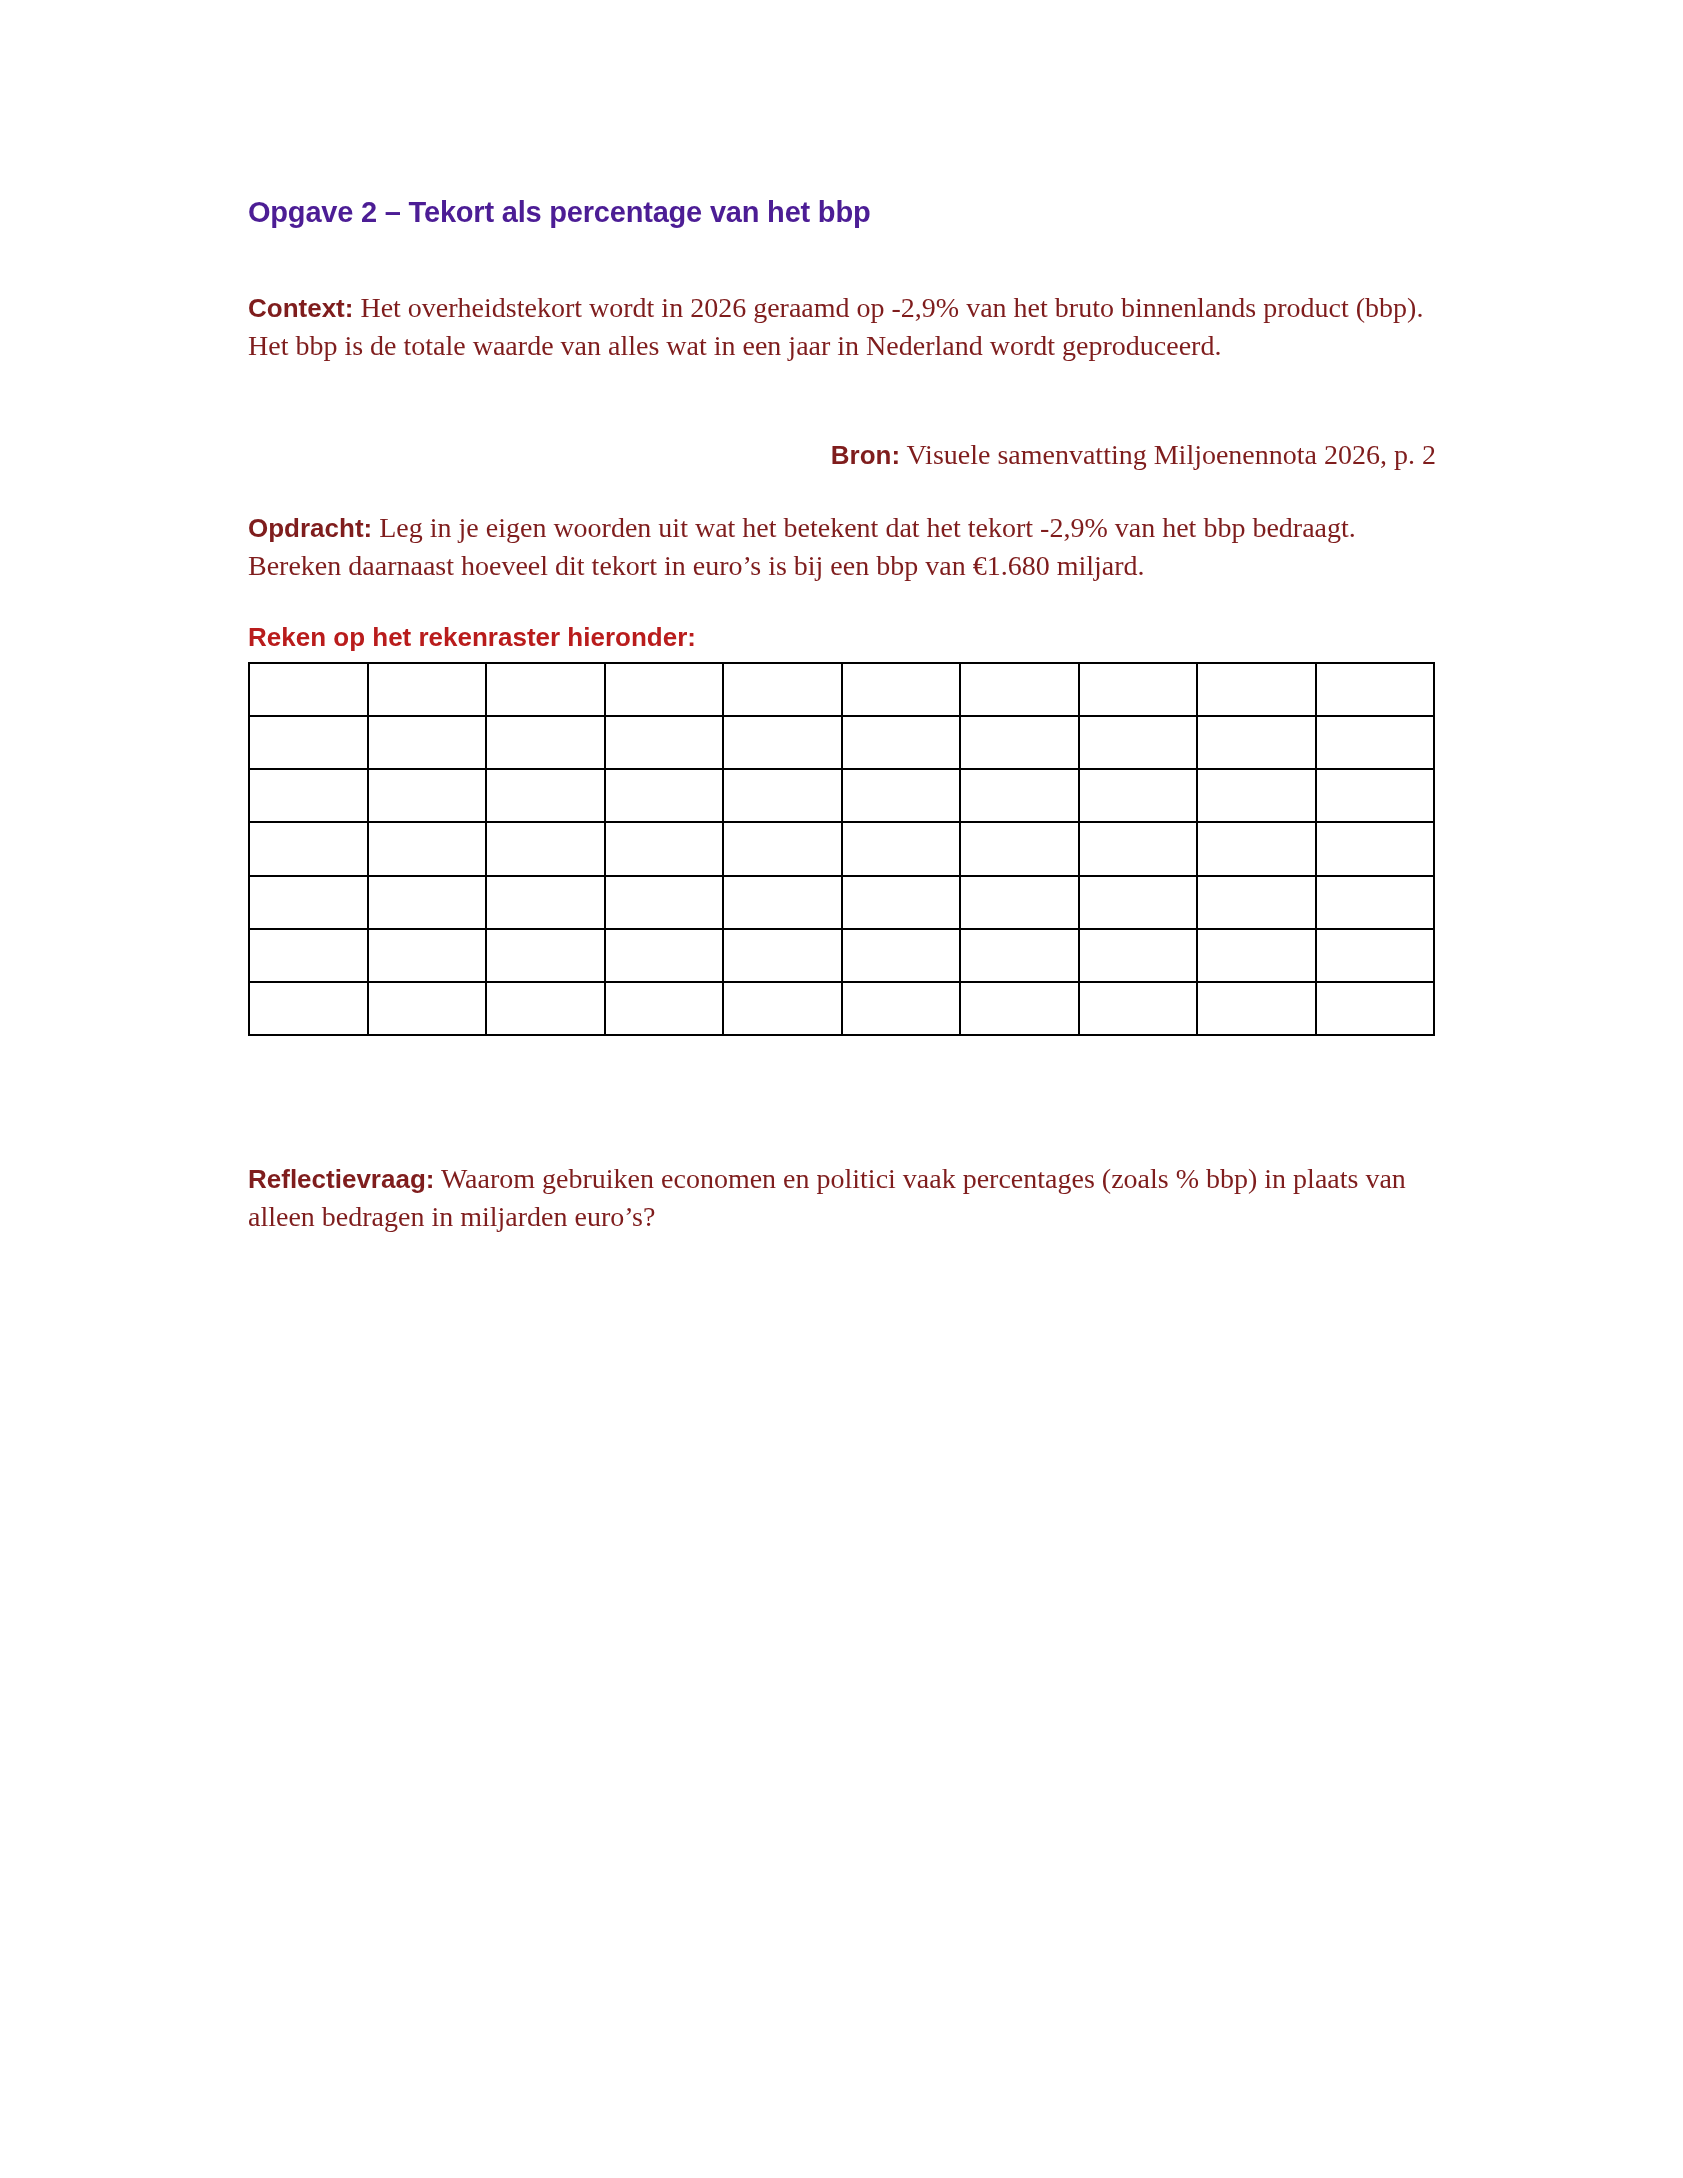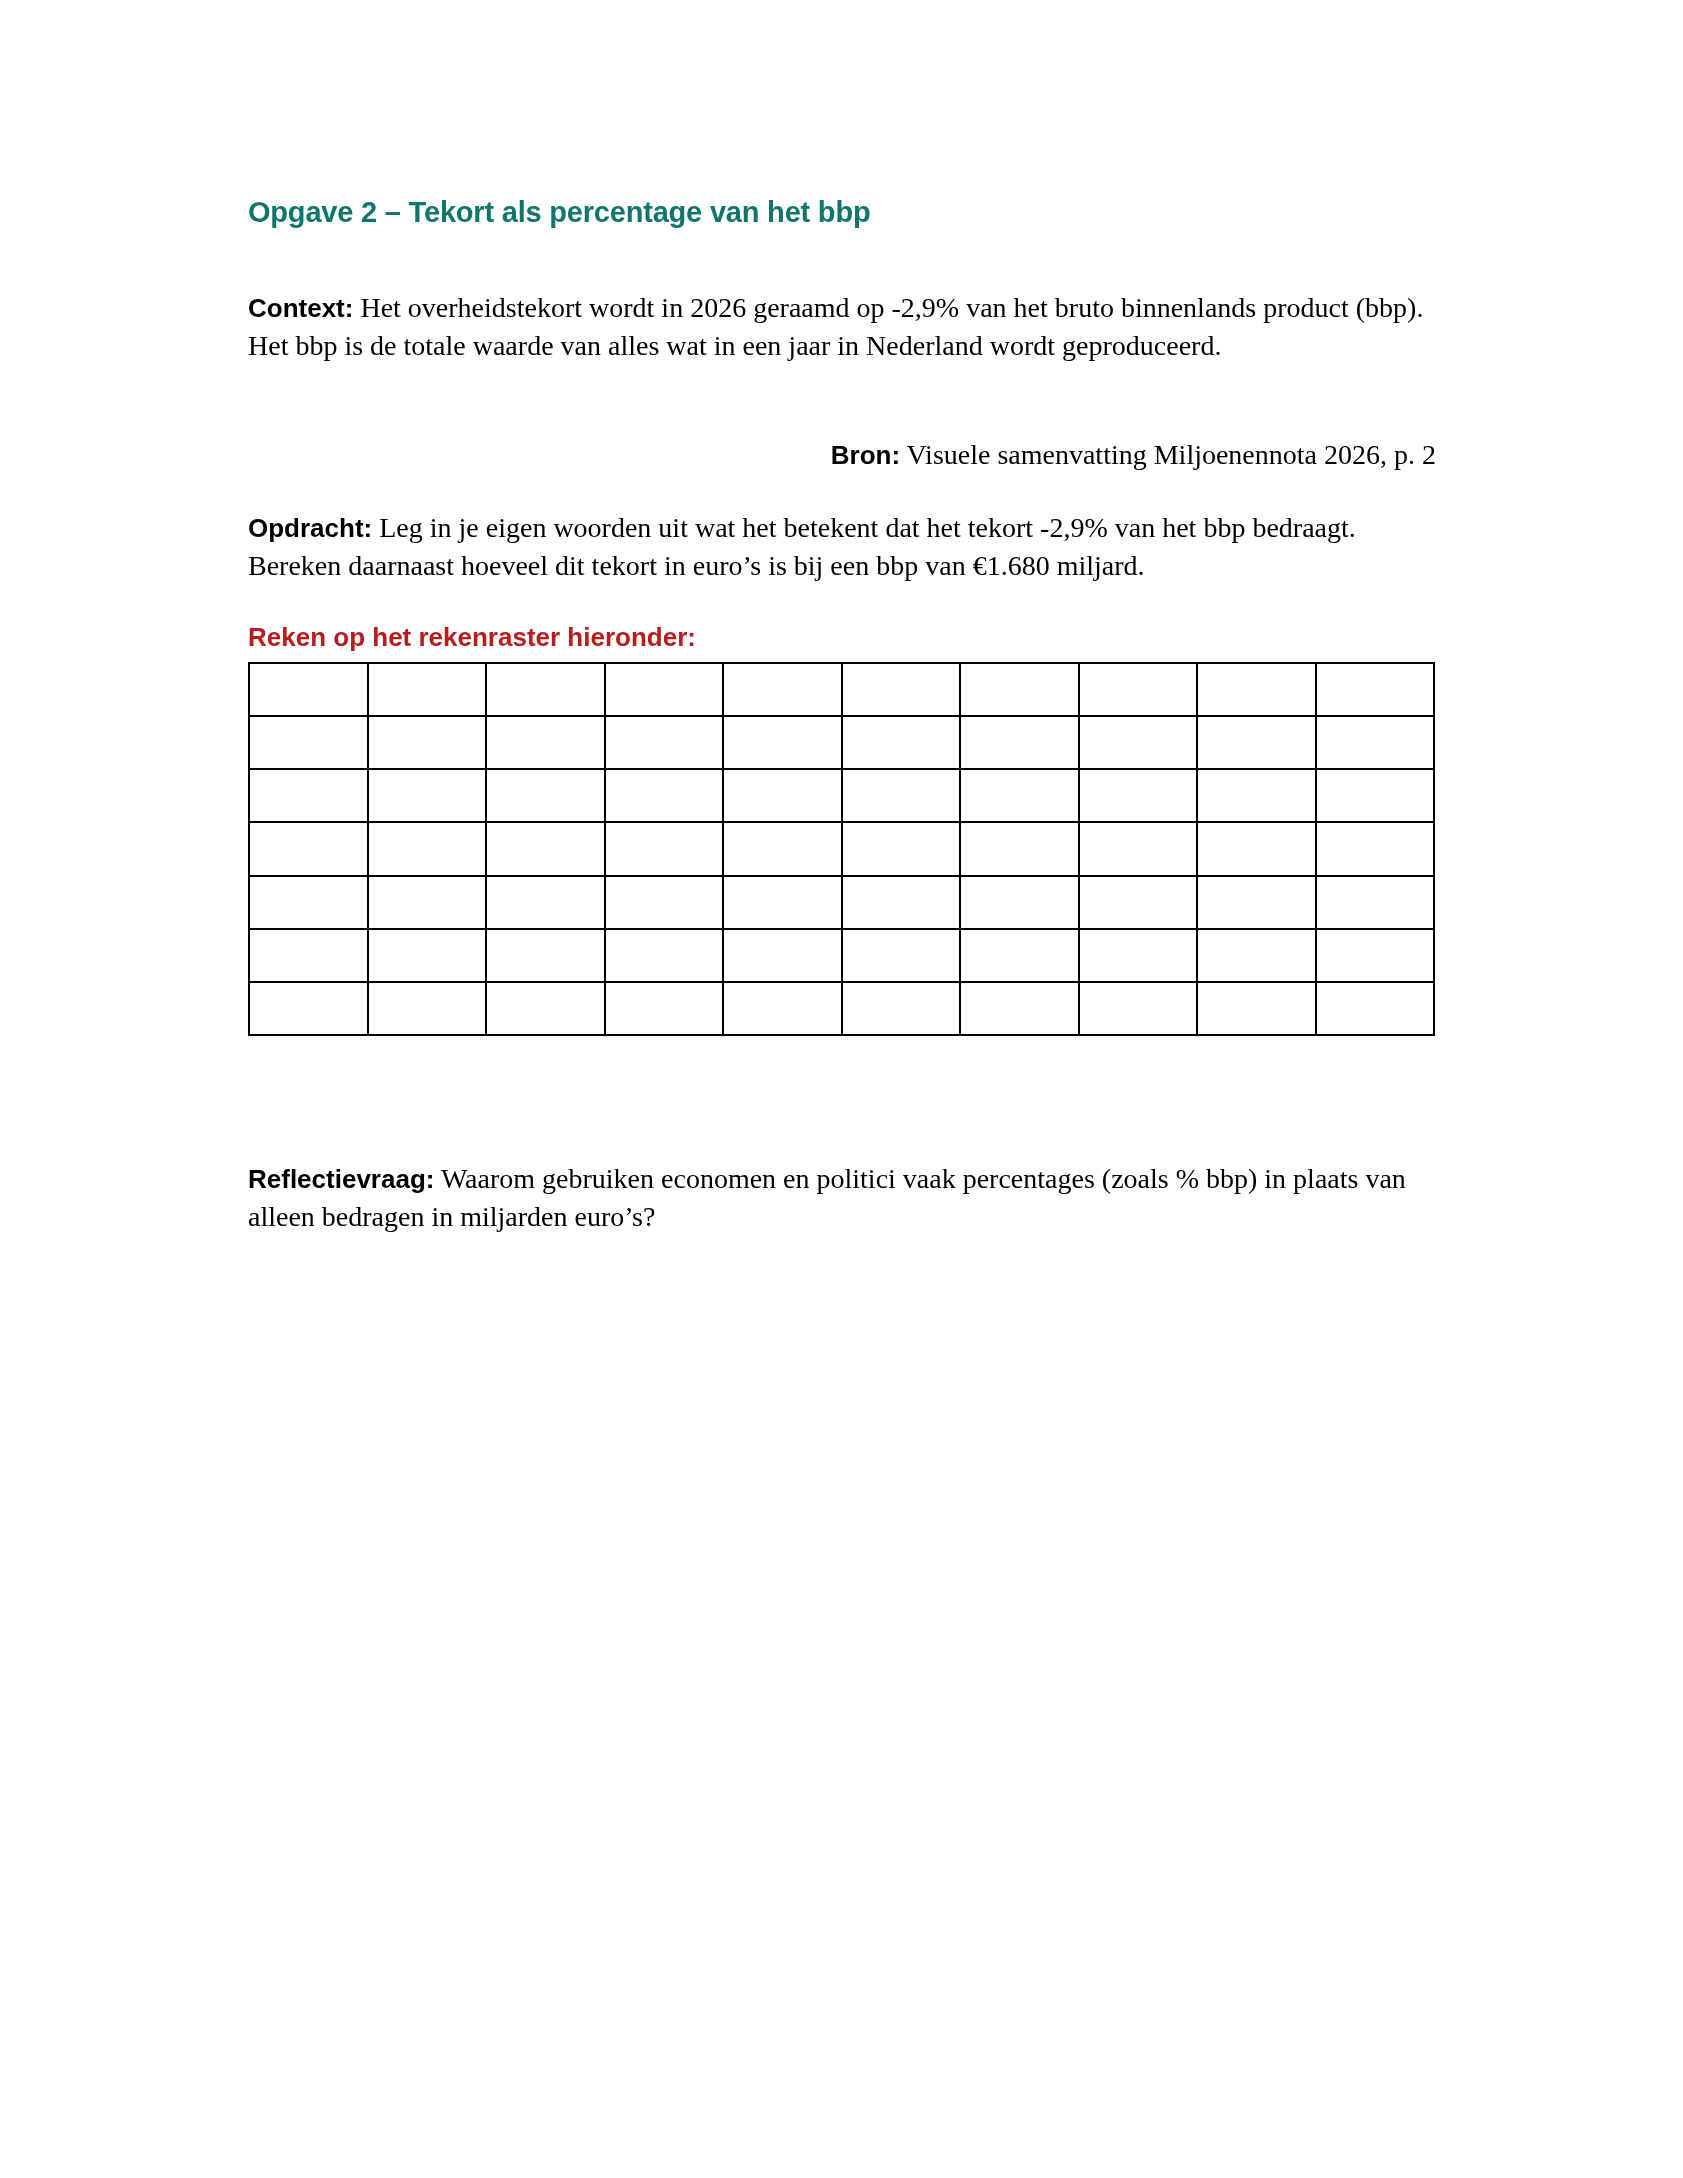--- a/index.html
+++ b/index.html
@@ -21,34 +21,34 @@
       width: 1188px;
     }
     .title {
       position: absolute;
       top: 196px;
       left: 0;
       margin: 0;
       font-family: "Liberation Sans", sans-serif;
       font-weight: bold;
       font-size: 29px;
-      color: #0f766e;
+      color: #4c1d95;
       letter-spacing: -0.2px;
       white-space: nowrap;
       text-align: right;
     }
     .para {
       position: absolute;
       left: 0;
       width: 1188px;
       margin: 0;
       font-family: "Liberation Serif", serif;
       font-size: 28px;
       line-height: 37px;
-      color: #000000;
+      color: #7f1d1d;
     }
     .label {
       font-family: "Liberation Sans", sans-serif;
       font-weight: bold;
       font-size: 26px;
     }
     .p-context { top: 289px; }
     .p-bron { top: 436px; text-align: right; }
     .p-opdracht { top: 509px; }
     .grid-label {

